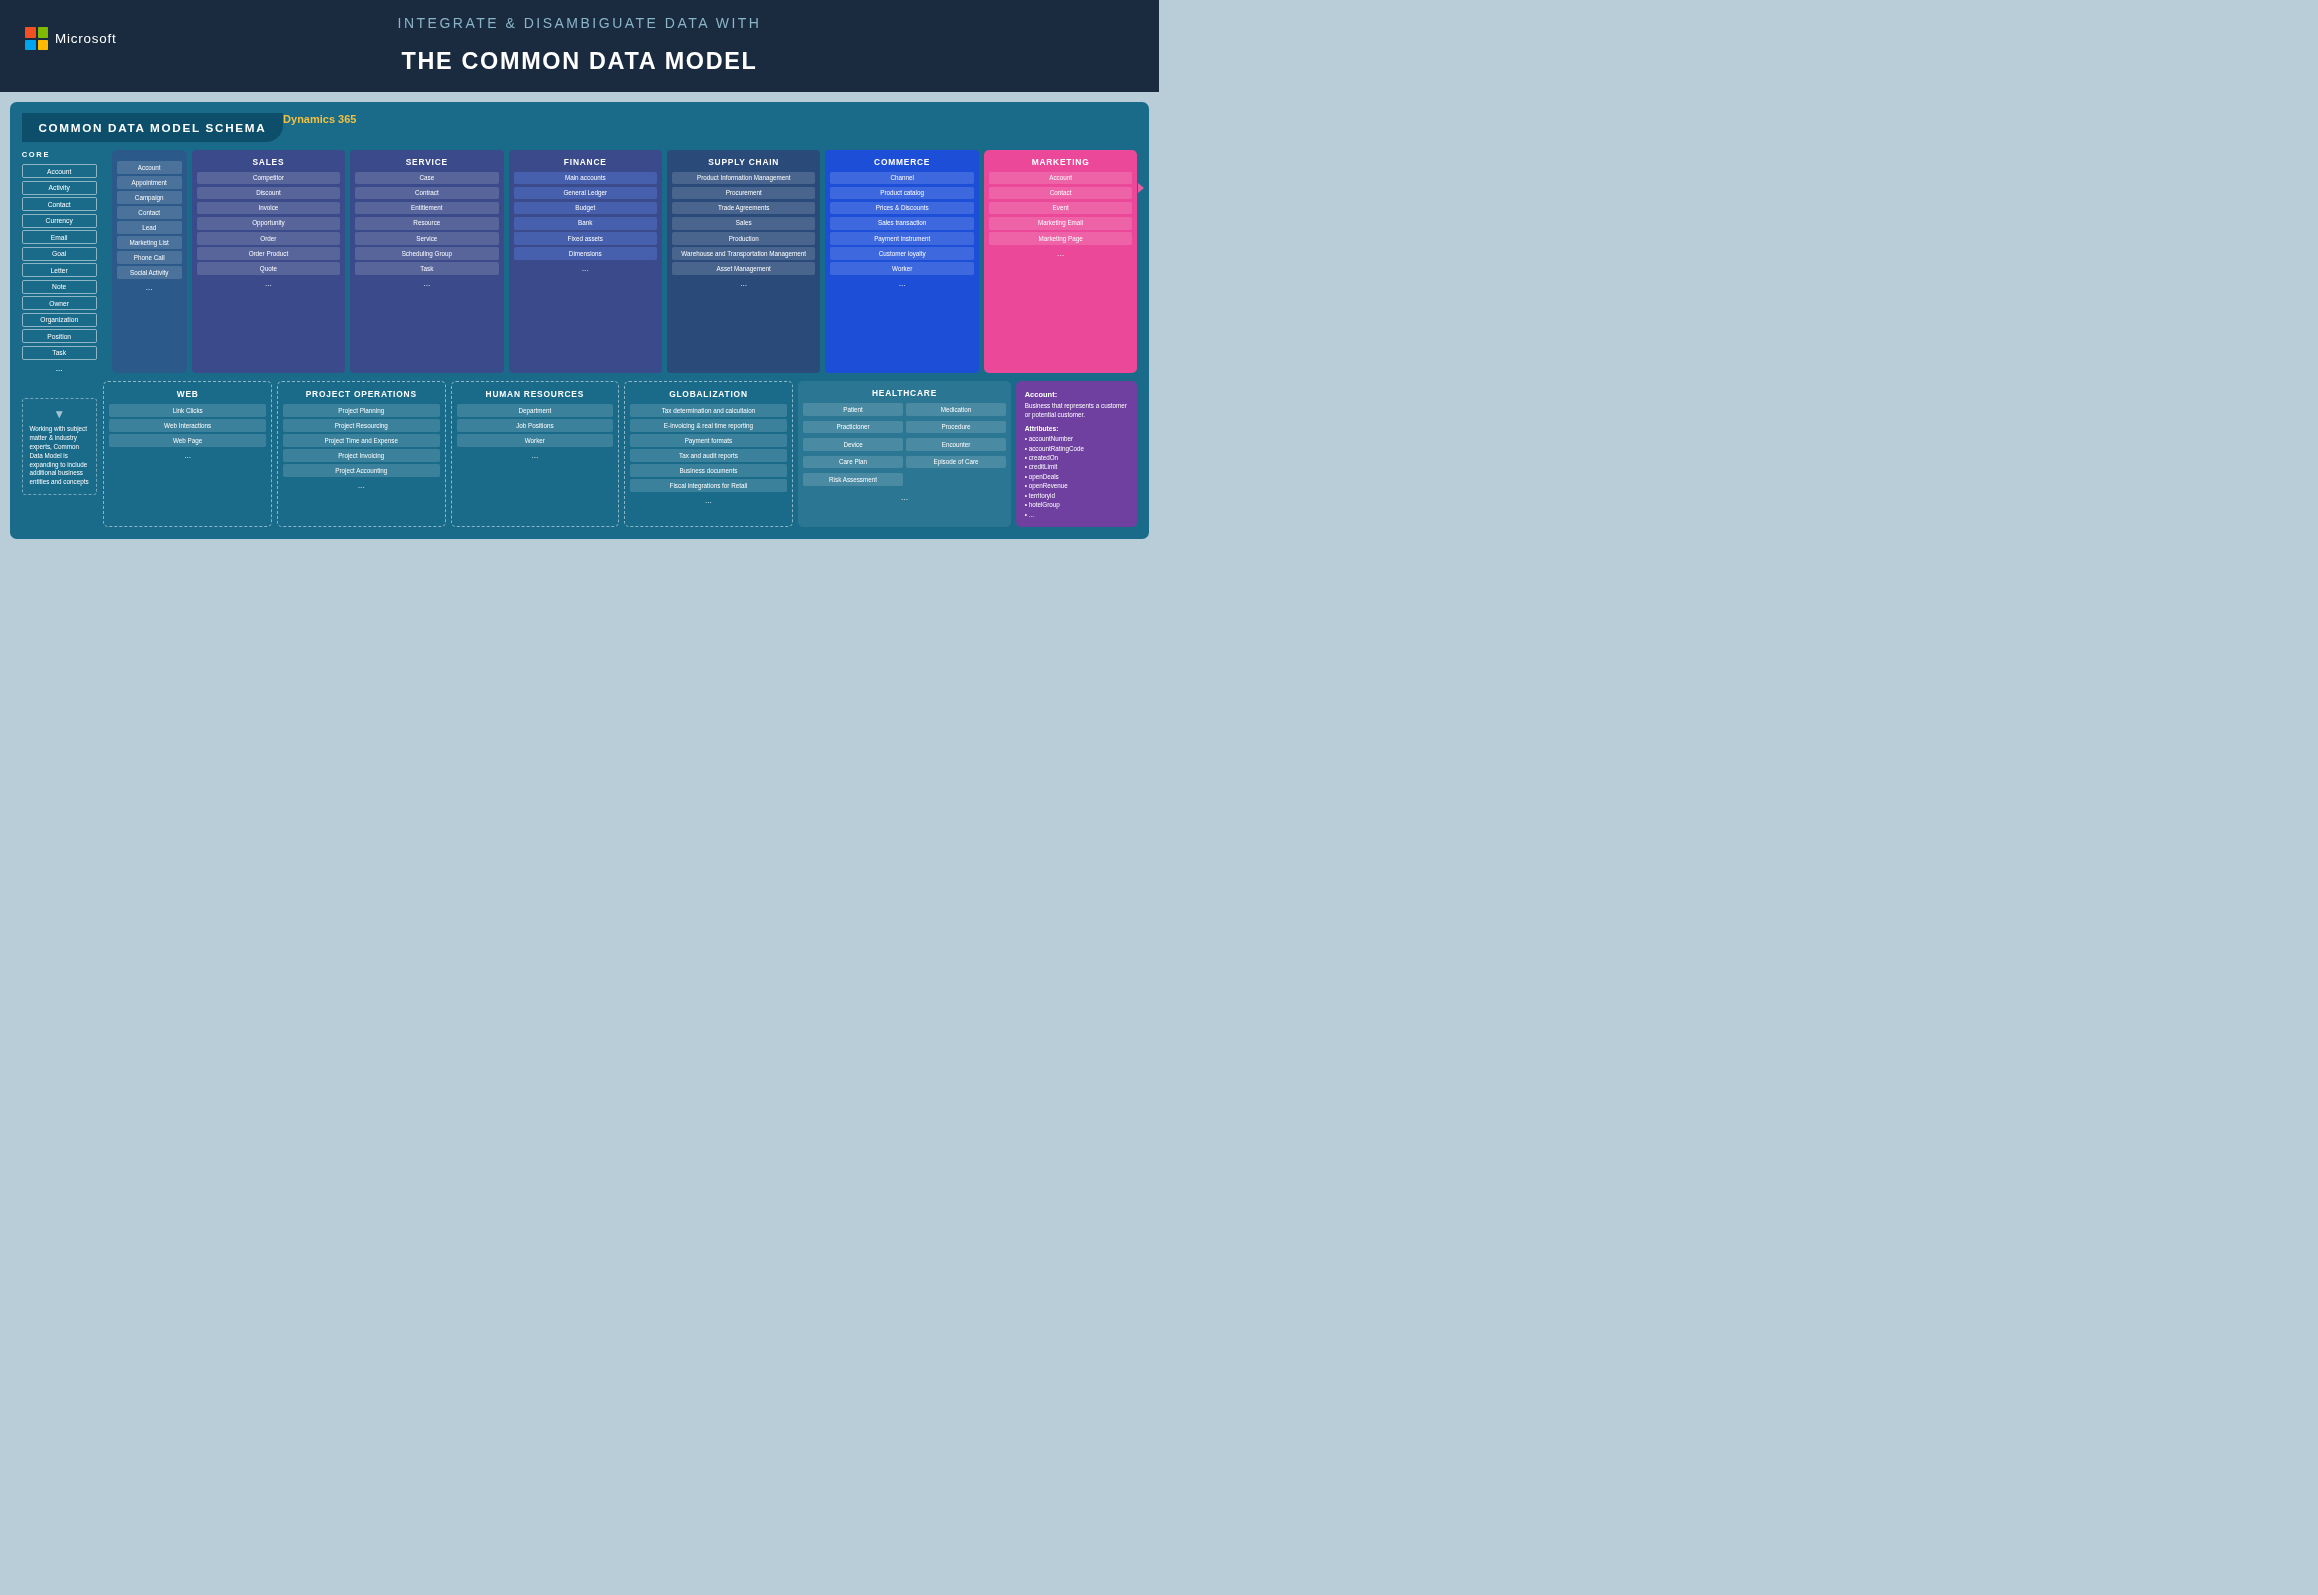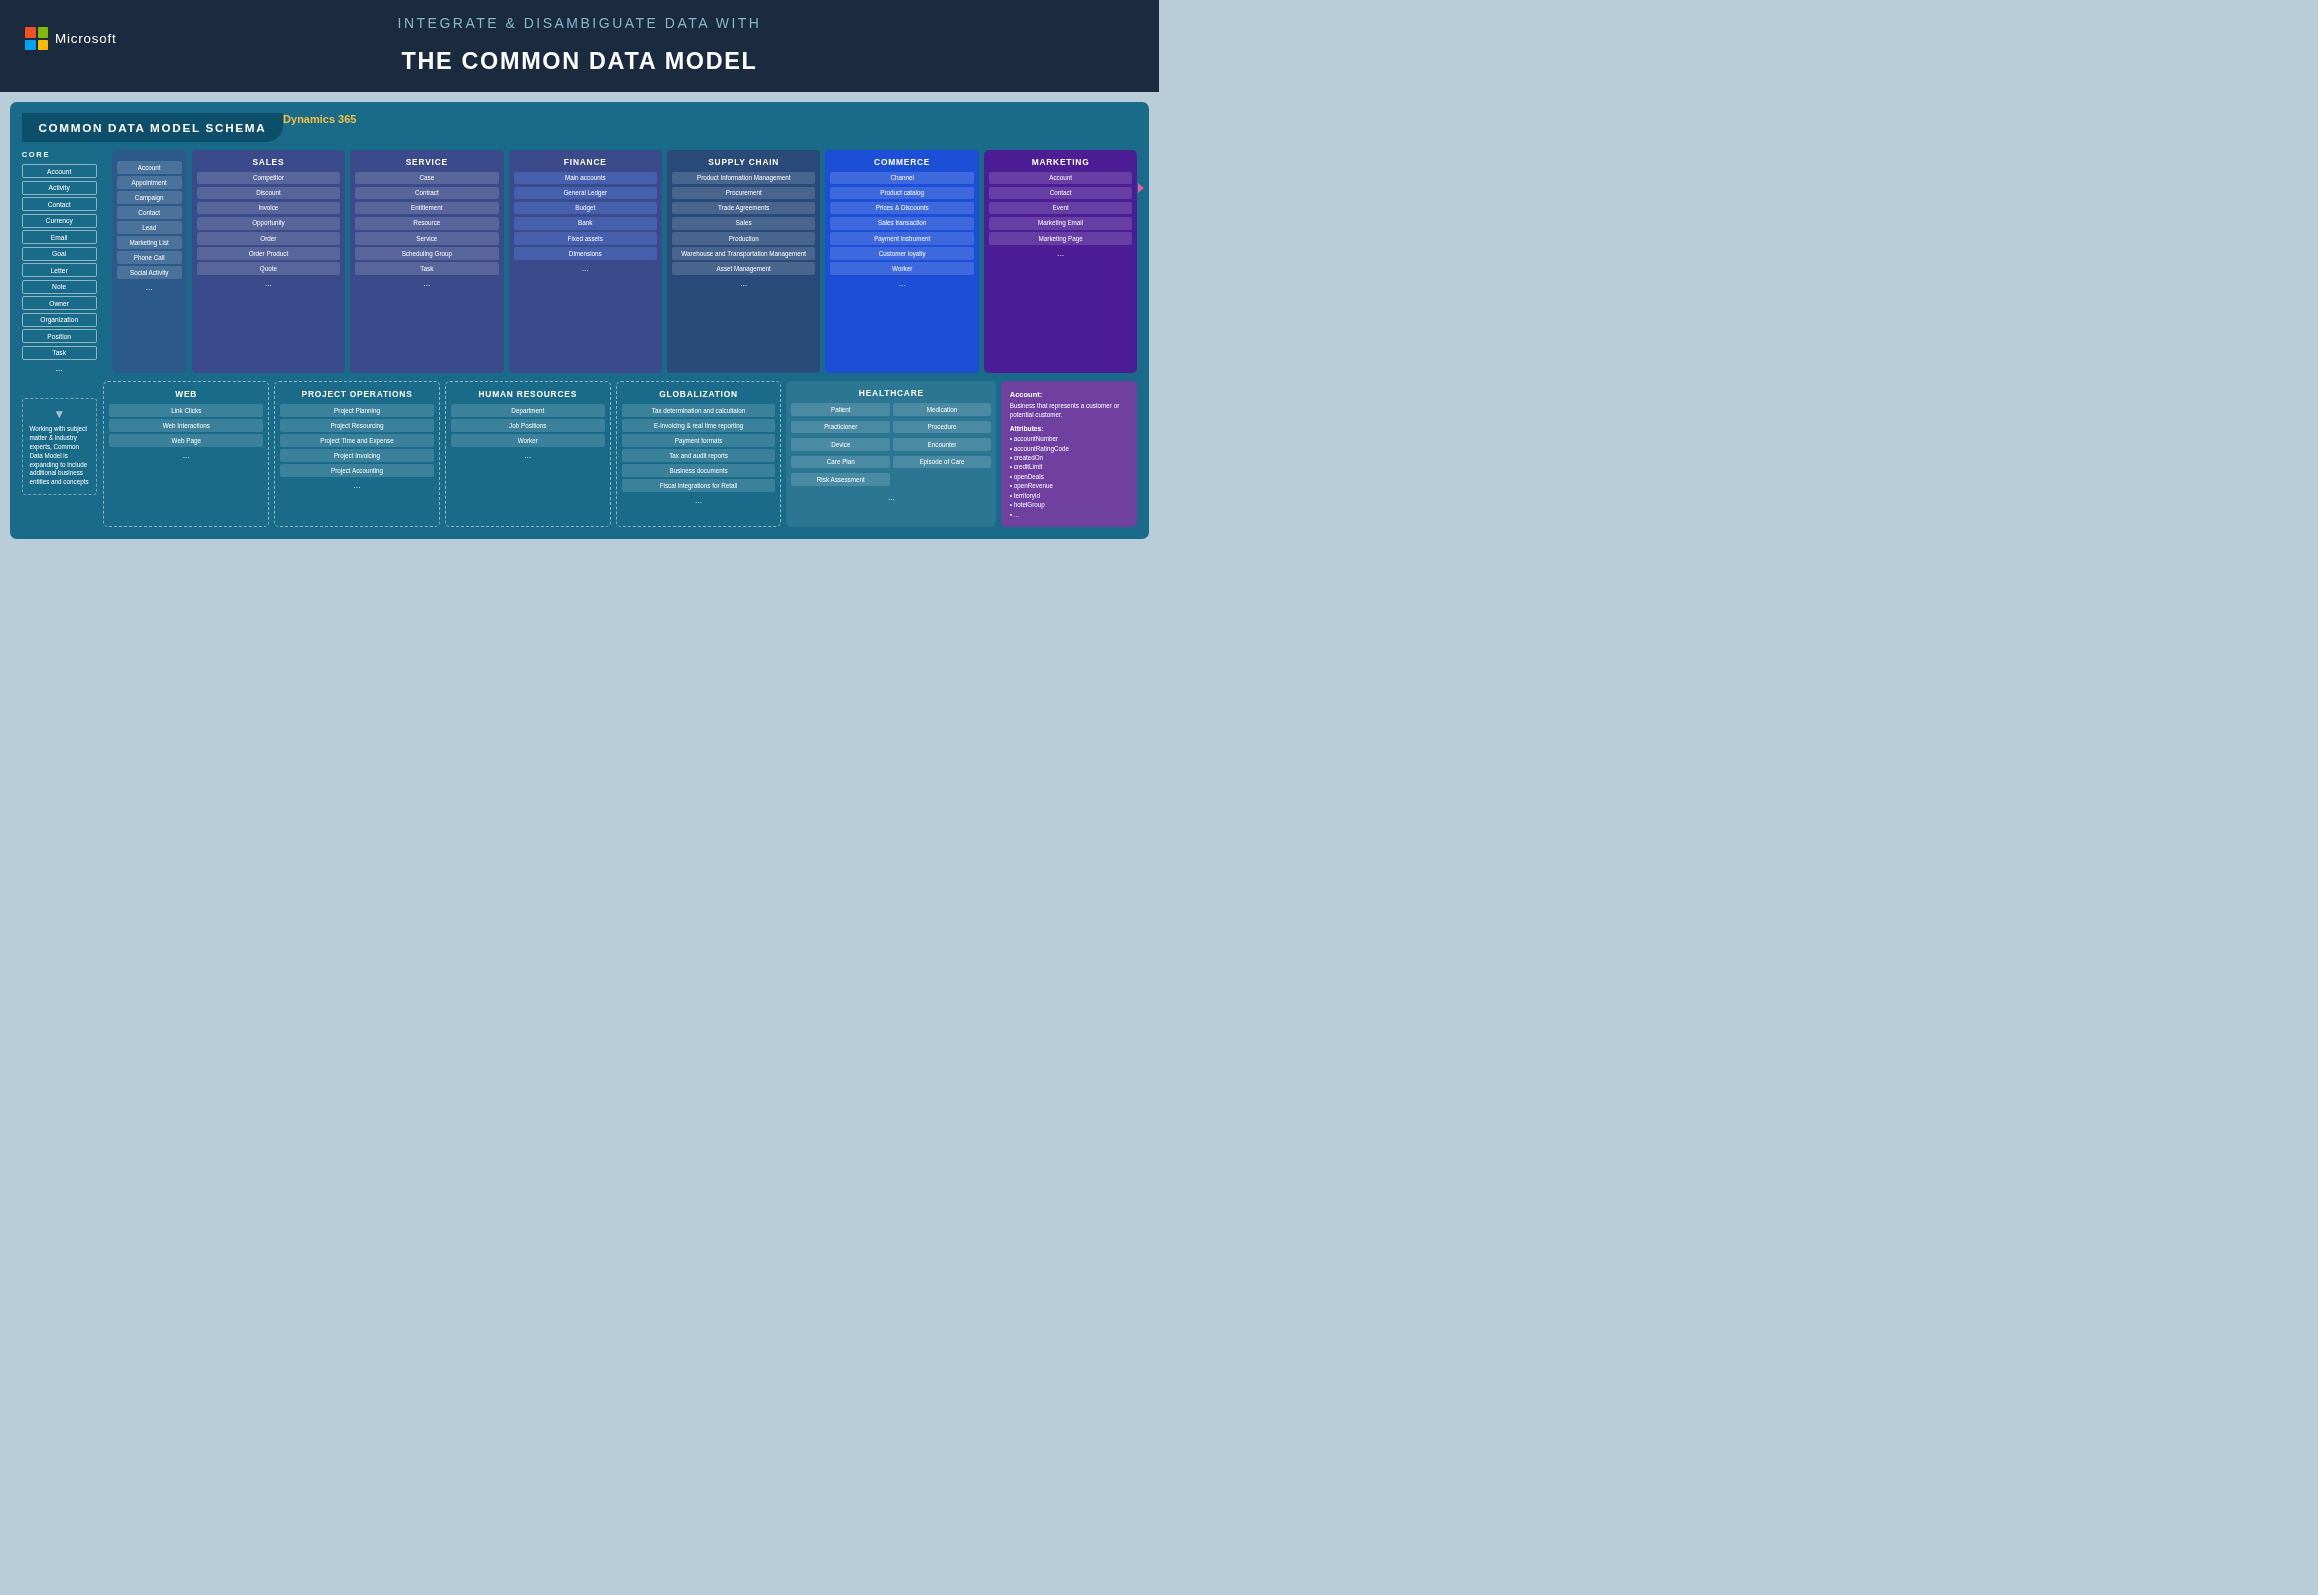--- a/index.html
+++ b/index.html
@@ -178,21 +178,21 @@
     .cat-item.finance {
       background: rgba(100,150,255,0.3);
     }
     .cat-dots {
       color: rgba(255,255,255,0.8);
       text-align: center;
       font-size: 8.4px;
       margin-top: 3.3px;
     }
     .marketing-col {
-      background: #4c1d95;
+      background: #ec4899;
       border-radius: 5px;
       padding: 6.7px 5px;
       flex: 1;
       min-width: 0;
       position: relative;
     }
     .marketing-arrow {
       position: absolute;
       right: -6.7px;
       top: 33px;
@@ -255,21 +255,21 @@
       display: grid;
       grid-template-columns: 1fr 1fr;
       gap: 2.5px;
       margin-top: 3.3px;
     }
 
     .account-info-box {
       background: #7040a0;
       border-radius: 5px;
       padding: 8.4px 8.4px;
-      width: 136px;
+      width: 121px;
       flex-shrink: 0;
       color: white;
     }
     .account-info-title {
       font-size: 7.5px;
       font-weight: 700;
       margin-bottom: 3.3px;
     }
     .account-info-desc {
       font-size: 6.3px;

